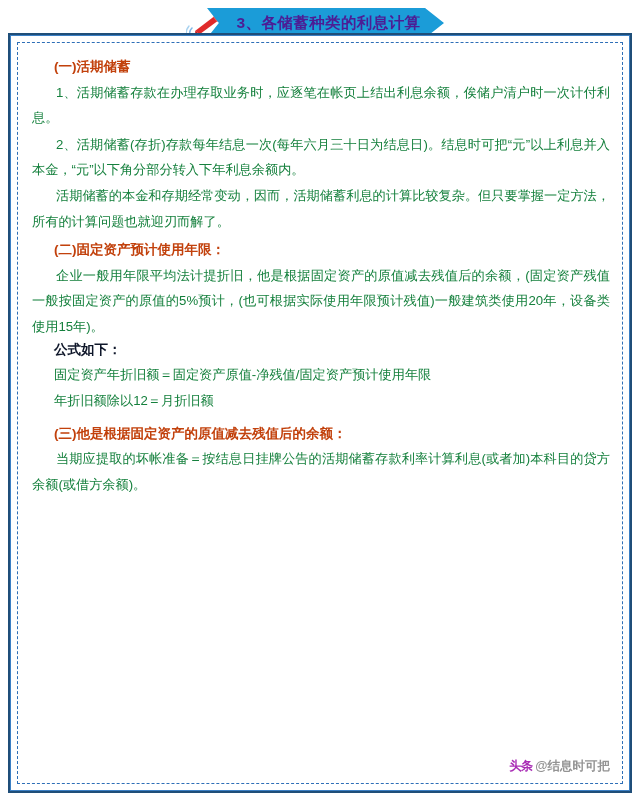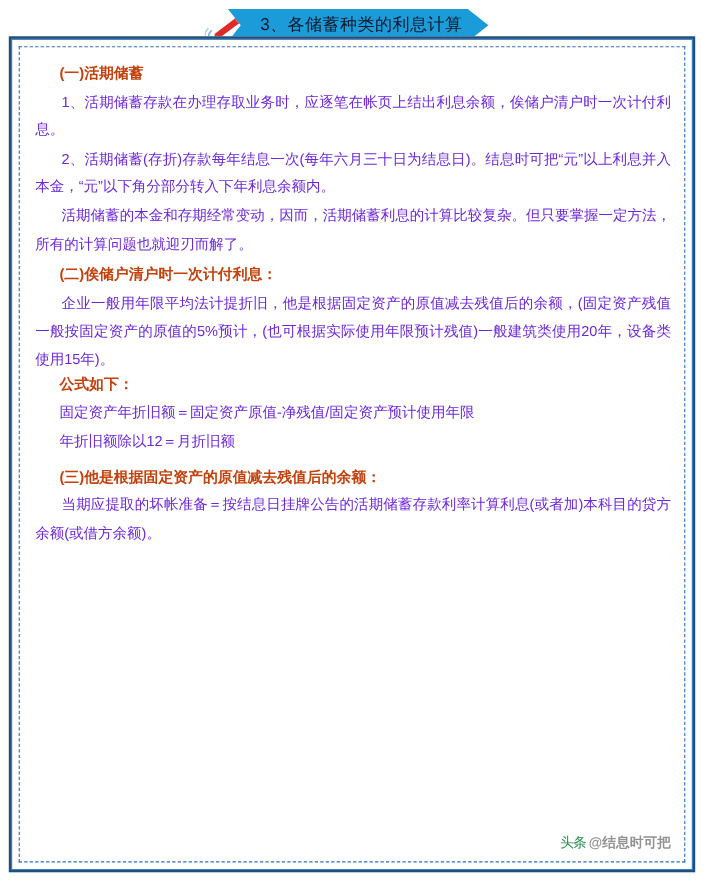--- a/index.html
+++ b/index.html
@@ -36,23 +36,23 @@
     width: 237px;
     background: #1b9cd8;
     display: flex;
     align-items: center;
     justify-content: center;
     -webkit-clip-path: polygon(0 0, 92% 0, 100% 50%, 92% 100%, 0 100%, 5% 50%);
     clip-path: polygon(0 0, 92% 0, 100% 50%, 92% 100%, 0 100%, 5% 50%);
   }
 
   .banner-title {
-    color: #0f172a;
+    color: #4c1d95;
     font-size: 15.5px;
-    font-weight: normal;
+    font-weight: bold;
     letter-spacing: 0.4px;
     line-height: 1;
     padding-left: 6px;
     white-space: nowrap;
   }
 
   .pen-icon {
     position: absolute;
     left: 186px;
     top: 12px;
@@ -102,31 +102,31 @@
     color: #c2410c;
     font-weight: bold;
     font-size: 13.5px;
     line-height: 1.55;
     padding-left: 22px;
     margin-bottom: 2px;
     white-space: nowrap;
   }
 
   .h-black {
-    color: #c2410c;
+    color: #0f172a;
     font-weight: bold;
     font-size: 13.5px;
     line-height: 1.55;
     padding-left: 22px;
     margin-bottom: 1px;
     white-space: nowrap;
   }
 
   .para {
-    color: #6d28d9;
+    color: #15803d;
     font-size: 13.2px;
     line-height: 1.92;
     text-align: justify;
     text-indent: 24px;
     margin-bottom: 1px;
     word-break: break-all;
   }
 
   .para.noindent {
     text-indent: 0;
@@ -145,22 +145,22 @@
     align-items: center;
     gap: 3px;
     color: #8a8a8a;
     font-size: 12.5px;
     font-weight: bold;
     opacity: 0.92;
     white-space: nowrap;
   }
   .wm-logo {
     font-size: 12.5px;
-    font-weight: normal;
-    color: #15803d;
+    font-weight: bold;
+    color: #a21caf;
     letter-spacing: -1px;
   }
 </style>
 </head>
 <body>
 
 <div id="page">
 
   <div class="banner-wrap">
     <div class="pen-icon">
@@ -181,21 +181,21 @@
     <div class="inner-frame">
       <div class="content">
 
         <div class="h-red">(一)活期储蓄</div>
         <div class="para">1、活期储蓄存款在办理存取业务时，应逐笔在帐页上结出利息余额，俟储户清户时一次计付利息。</div>
         <div class="para">2、活期储蓄(存折)存款每年结息一次(每年六月三十日为结息日)。结息时可把“元”以上利息并入本金，“元”以下角分部分转入下年利息余额内。</div>
         <div class="para">活期储蓄的本金和存期经常变动，因而，活期储蓄利息的计算比较复杂。但只要掌握一定方法，所有的计算问题也就迎刃而解了。</div>
 
         <div class="spacer-sm"></div>
 
-        <div class="h-red">(二)俟储户清户时一次计付利息：</div>
+        <div class="h-red">(二)固定资产预计使用年限：</div>
         <div class="para">企业一般用年限平均法计提折旧，他是根据固定资产的原值减去残值后的余额，(固定资产残值一般按固定资产的原值的5%预计，(也可根据实际使用年限预计残值)一般建筑类使用20年，设备类使用15年)。</div>
         <div class="h-black">公式如下：</div>
         <div class="para noindent">固定资产年折旧额＝固定资产原值-净残值/固定资产预计使用年限</div>
         <div class="para noindent">年折旧额除以12＝月折旧额</div>
 
         <div class="spacer-md"></div>
 
         <div class="h-red">(三)他是根据固定资产的原值减去残值后的余额：</div>
         <div class="para">当期应提取的坏帐准备＝按结息日挂牌公告的活期储蓄存款利率计算利息(或者加)本科目的贷方余额(或借方余额)。</div>
         <div class="spacer-sm"></div>

